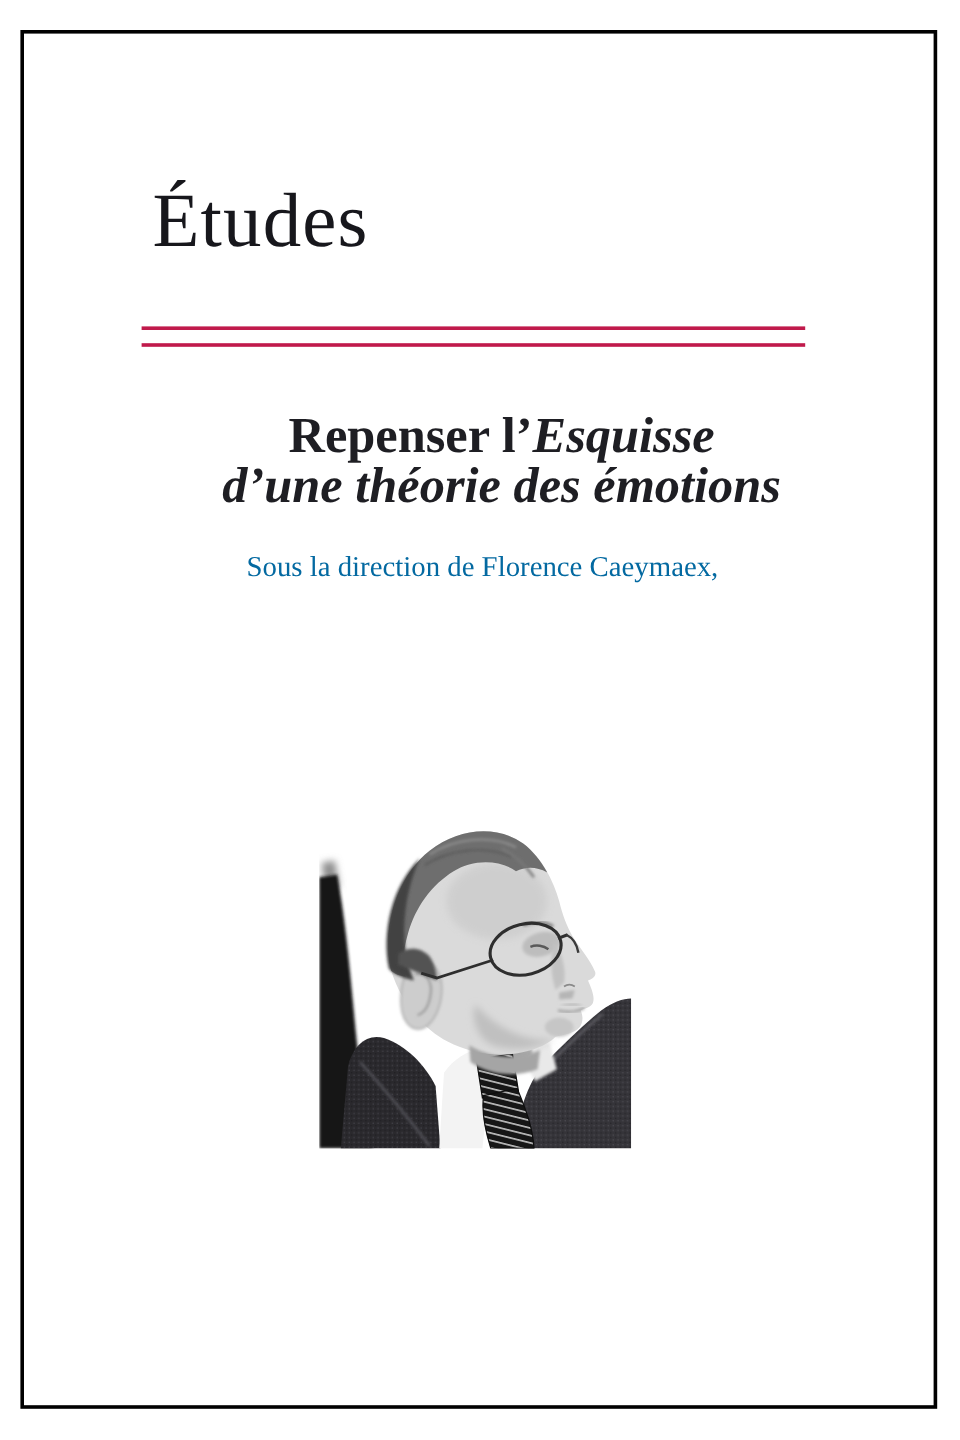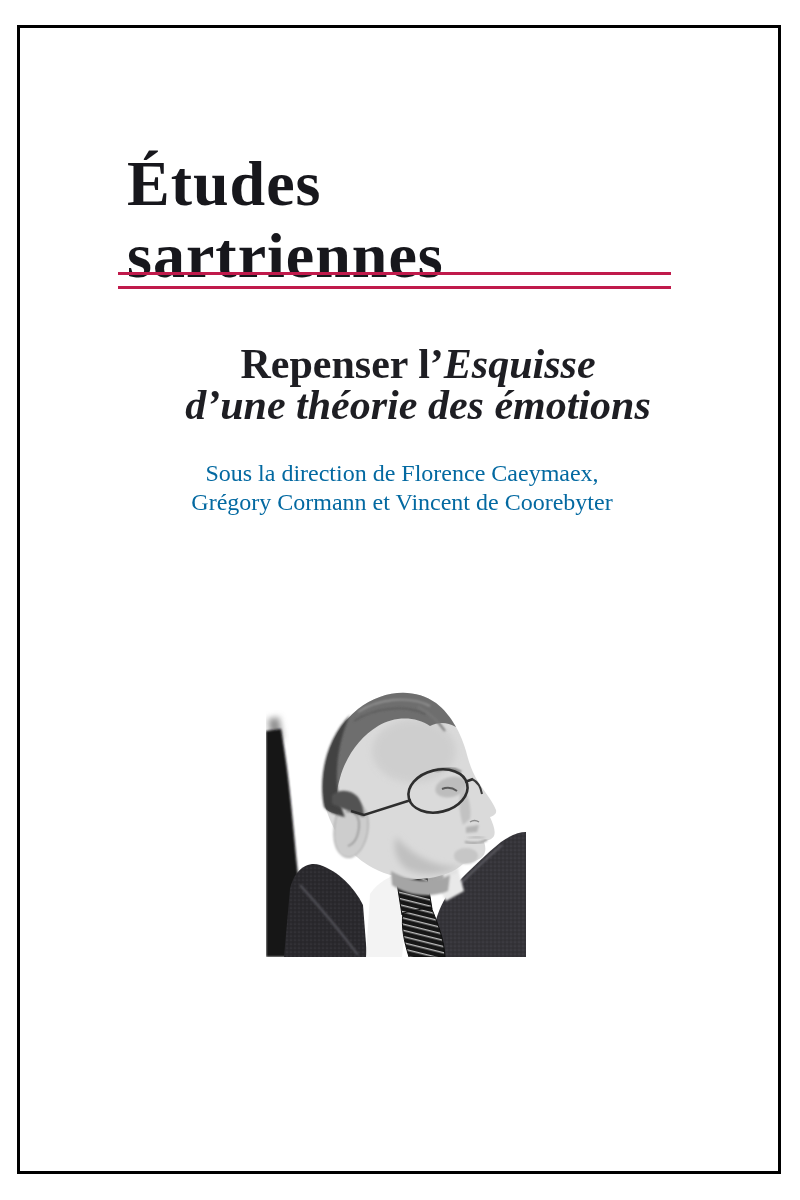--- a/index.html
+++ b/index.html
@@ -7,21 +7,21 @@
     position:relative;width:800px;height:1200px;background:#ffffff;
     font-family:"Liberation Serif","DejaVu Serif",serif;color:#1a1a1e;overflow:hidden;
   }
   .frame{
     position:absolute;left:17px;top:25px;width:764px;height:1149px;
     border:3px solid #000;box-sizing:border-box;background:#fff;
   }
   
   .journal-title{
     position:absolute;left:107px;top:120px;margin:0;
-    font-size:64px;font-weight:700;line-height:72px;letter-spacing:1px;color:#17171c;
+    font-size:64px;font-weight:400;line-height:72px;letter-spacing:1px;color:#17171c;
   }
   .issue-block{position:absolute;left:567px;top:132px;width:112px;text-align:center;}
   .issue-number{
     display:inline-block;font-size:57px;font-weight:700;line-height:1;
     letter-spacing:-2px;transform:scaleX(0.62);transform-origin:center;
   }
   .issue-divider{width:62px;height:2px;background:#3b3b3b;margin:11px auto 13px auto;}
   .issue-year{font-size:29px;font-weight:700;letter-spacing:5px;margin-left:5px;color:#1c1c20;}
   .rule-red{position:absolute;left:98px;width:553px;height:3px;}
   .rule-red.r1{top:244px;}
@@ -40,31 +40,30 @@
   .photo{position:absolute;left:246px;top:651px;width:260px;height:278px;}
   
   .publisher-logo{position:absolute;left:329px;top:1017px;width:96px;height:42px;}
 </style>
 </head>
 <body>
 
 <div class="page">
   <div class="frame">
 
-    <h1 class="journal-title"><span>Études</span><br><span>sartriennes</span></h1>
+    <h1 class="journal-title"><span>Études</span><br></h1>
 
 
     <div class="rule-red r1" style="background: rgb(192, 26, 75);"></div>
     <div class="rule-red r2" style="background: rgb(192, 26, 75);"></div>
 
     <h2 class="subtitle"><span>Repenser l’</span><span class="it">Esquisse</span><br><span class="it">d’une théorie des émotions</span></h2>
 
     <div class="editors">
       <div>Sous la direction de Florence Caeymaex,</div>
-      <div>Grégory Cormann et Vincent de Coorebyter</div>
     </div>
 
     <div class="photo">
       <svg width="260" height="278" viewBox="0 0 260 278" xmlns="http://www.w3.org/2000/svg">
         <defs>
           <filter id="soft" x="-20%" y="-20%" width="140%" height="140%">
               <feGaussianBlur stdDeviation="1.3"></feGaussianBlur>
             </filter>
           <filter id="soft2" x="-40%" y="-40%" width="180%" height="180%">
               <feGaussianBlur stdDeviation="3.2"></feGaussianBlur>

